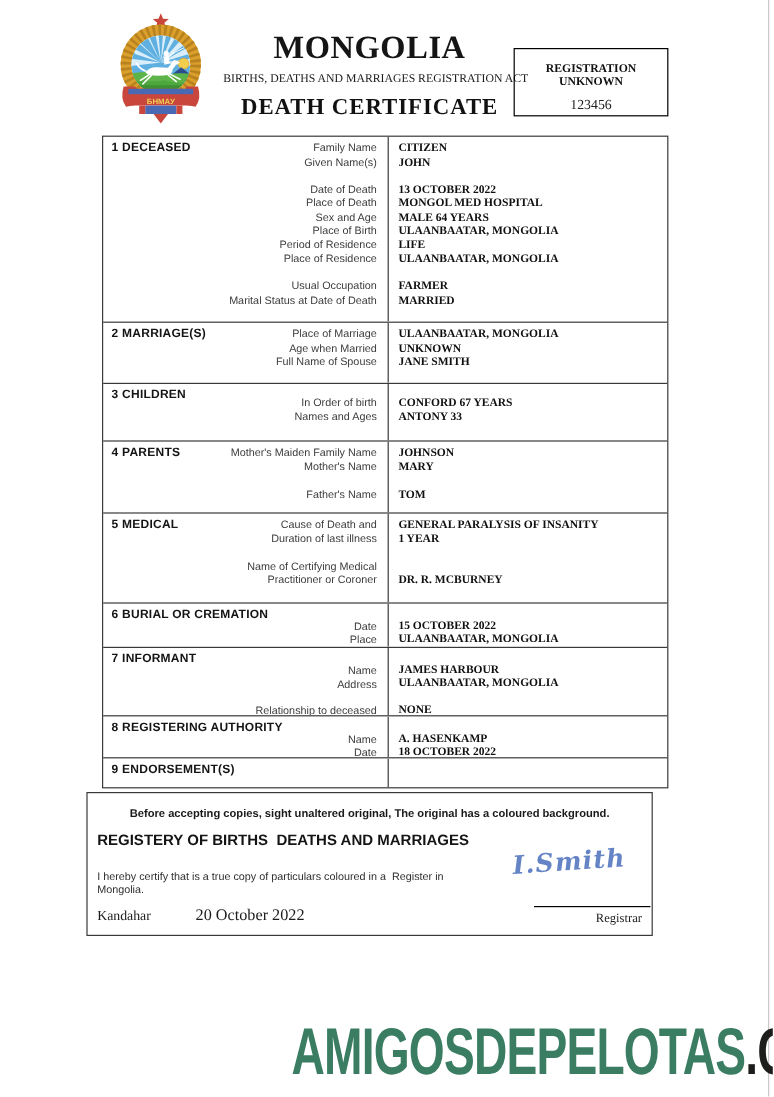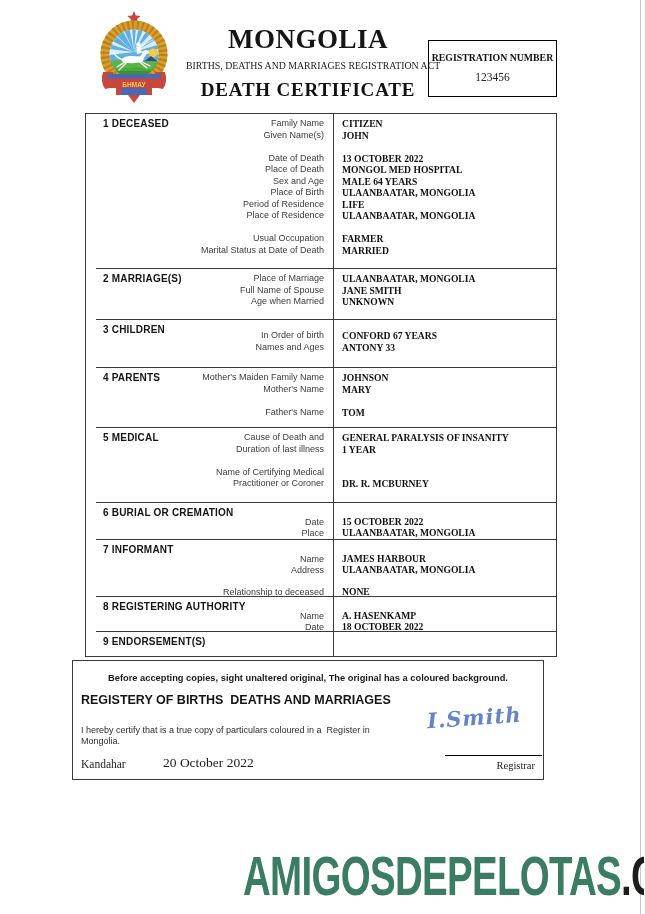--- a/index.html
+++ b/index.html
@@ -48,21 +48,21 @@
   .head-center{position:absolute;left:186px;top:24px;width:244px;text-align:center;}
   .country{font-family:"Liberation Serif",serif;font-weight:bold;font-size:27px;letter-spacing:.5px;color:#151515;}
   .act{font-family:"Liberation Serif",serif;font-size:9.8px;margin-top:5px;color:#1b1b1b;white-space:nowrap;}
   .doc-title{font-family:"Liberation Serif",serif;font-weight:bold;font-size:19px;letter-spacing:.8px;margin-top:8px;color:#111;}
 
   .reg-box{position:absolute;left:428px;top:40px;width:129px;height:57px;border:1.5px solid #000;text-align:center;}
   .reg-label{font-family:"Liberation Serif",serif;font-weight:bold;font-size:9.8px;margin-top:11px;color:#111;}
   .reg-number{font-family:"Liberation Serif",serif;font-size:11.5px;margin-top:8px;color:#222;}
 
   
-  .cert-table{position:absolute;left:85px;top:113px;width:472px;border:1px solid var(--line);padding-left:10px;}
+  .cert-table{position:absolute;left:85px;top:113px;width:472px;border:1px solid var(--line);}
   .section{position:relative;overflow:hidden;border-top:1px solid var(--line);}
   .section:first-child{border-top:none;}
   .section:nth-child(1){height:154px;}
   .section:nth-child(2){height:51px;}
   .section:nth-child(3){height:48px;}
   .section:nth-child(4){height:60px;}
   .section:nth-child(5){height:75px;}
   .section:nth-child(6){height:37px;}
   .section:nth-child(7){height:57px;}
   .section:nth-child(8){height:35px;}
@@ -168,21 +168,21 @@
     </g>
   </svg>
 
   <header class="head-center">
     <div class="country">MONGOLIA</div>
     <div class="act">BIRTHS, DEATHS AND MARRIAGES REGISTRATION ACT</div>
     <div class="doc-title">DEATH CERTIFICATE</div>
   </header>
 
   <div class="reg-box">
-    <div class="reg-label">REGISTRATION NUMBER</div>
+    <div class="reg-label">REGISTRATION UNKNOWN</div>
     <div class="reg-number">123456</div>
   </div>
 
   <main class="cert-table" id="cert-table">
       <div class="section">
         <div class="vline"></div>
         <div class="sec-title">1 DECEASED</div>
         <div class="rows">
           <div class="row">
             <div class="lbl">Family Name</div>
@@ -236,26 +236,26 @@
       </div>
       <div class="section">
         <div class="vline"></div>
         <div class="sec-title">2 MARRIAGE(S)</div>
         <div class="rows">
           <div class="row">
             <div class="lbl">Place of Marriage</div>
             <div class="val">ULAANBAATAR, MONGOLIA</div>
           </div>
           <div class="row">
+            <div class="lbl">Age when Married</div>
+            <div class="val">UNKNOWN</div>
+          </div>
+          <div class="row">
             <div class="lbl">Full Name of Spouse</div>
             <div class="val">JANE SMITH</div>
-          </div>
-          <div class="row">
-            <div class="lbl">Age when Married</div>
-            <div class="val">UNKNOWN</div>
           </div>
         </div>
       </div>
       <div class="section">
         <div class="vline"></div>
         <div class="sec-title">3 CHILDREN</div>
         <div class="rows">
           <div class="row">
             <div class="lbl">In Order of birth</div>
             <div class="val">CONFORD 67 YEARS</div>

